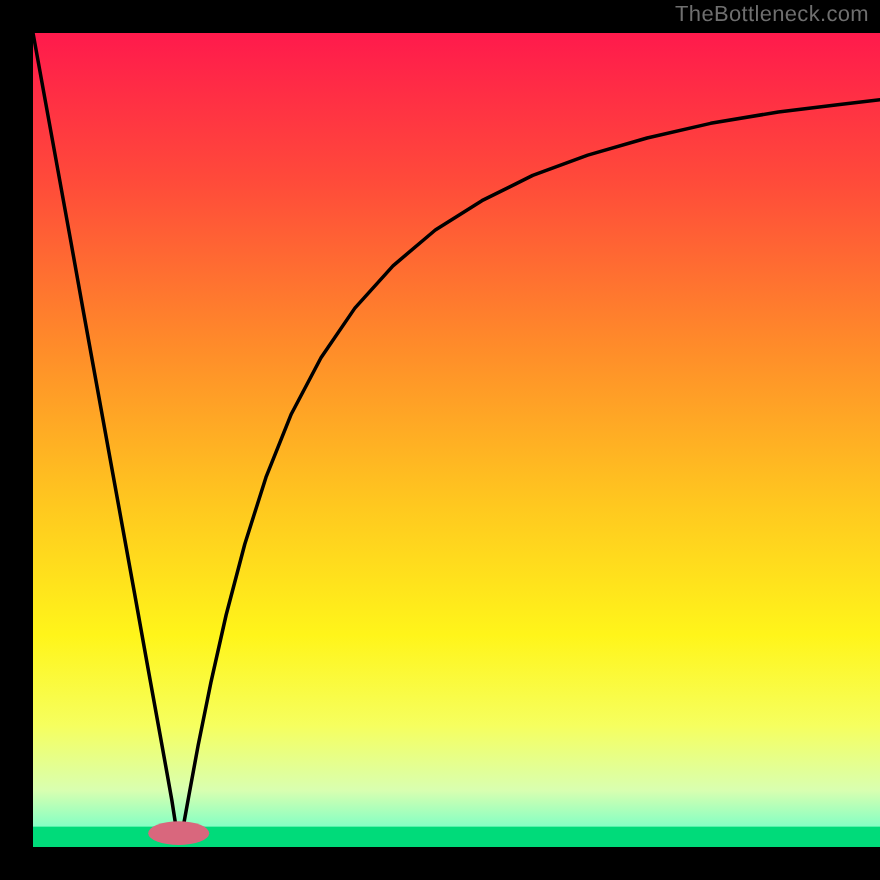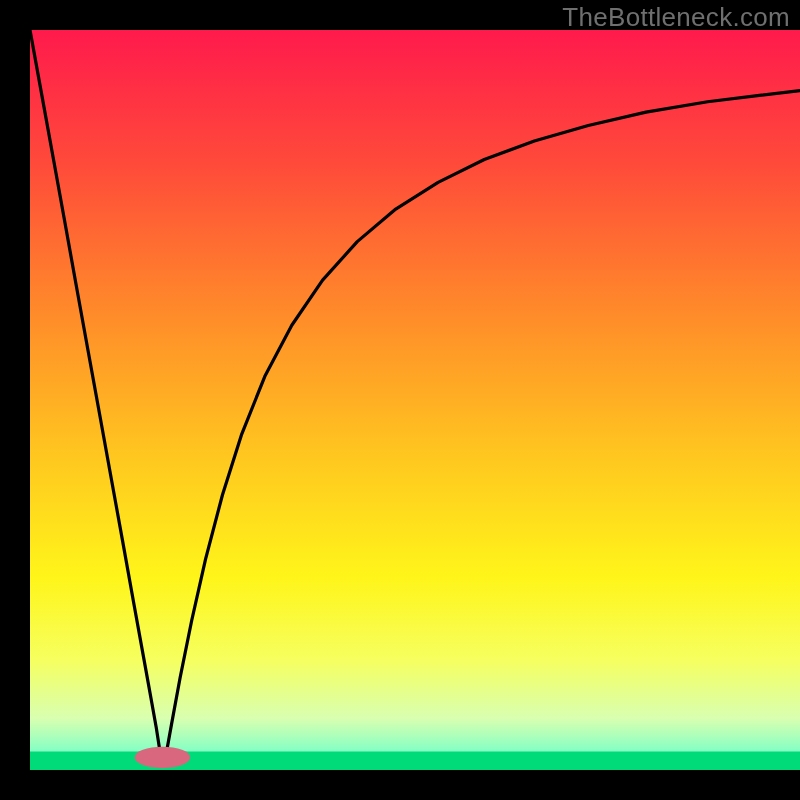--- a/index.html
+++ b/index.html
@@ -14,21 +14,21 @@
     width: 800px;
     height: 800px;
     background: #000;
     position: relative;
   }
   .watermark {
     position: absolute;
     top: 2px;
     right: 10px;
     color: #6f6f6f;
-    font-size: 26px;
+    font-size: 20px;
     font-weight: 500;
     letter-spacing: 0.3px;
     z-index: 10;
   }
   .plot {
     position: absolute;
     left: 30px;
     top: 30px;
     width: 770px;
     height: 740px;

